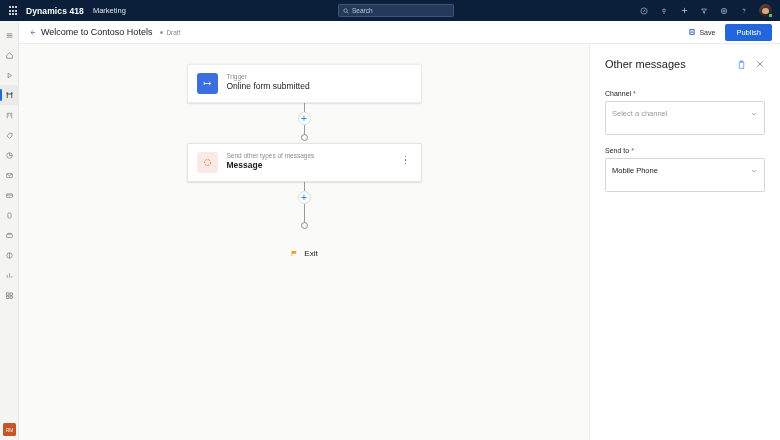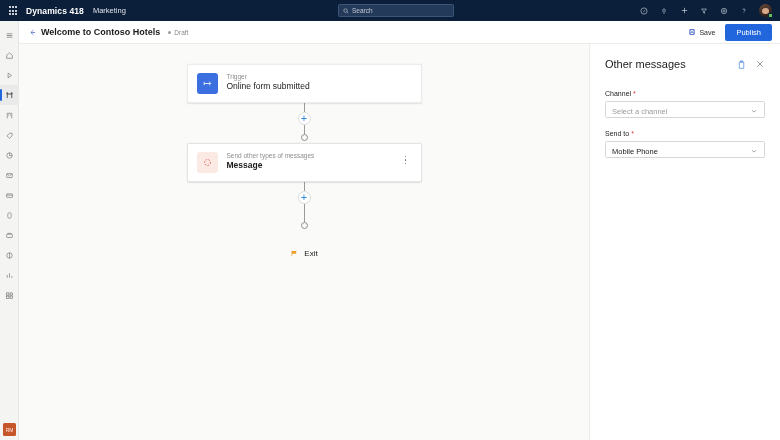--- a/index.html
+++ b/index.html
@@ -78,21 +78,21 @@
 
   
   .cmd-bar {
     height: 23px; background: #fff; border-bottom: 1px solid #ebebe9;
     display: flex; align-items: center; padding: 0 8px 0 22px; flex: 0 0 23px; gap: 8px;
   }
   .back-btn {
     position: absolute; left: 24px; width: 16px; height: 16px;
     display: flex; align-items: center; justify-content: center; color: #4a4a4a; cursor: pointer;
   }
-  .cmd-title { font-size: 9px; color: #1b1b1b; font-weight: bold; }
+  .cmd-title { font-size: 9px; color: #1b1b1b; font-weight: normal; }
   .status-chip { display: flex; align-items: center; gap: 3px; }
   .status-dot { width: 3px; height: 3px; border-radius: 50%; background: #9b9b9b; display: block; }
   .status-text { font-size: 6.5px; color: #8a8a8a; }
   .cmd-right { margin-left: auto; display: flex; gap: 6px; }
   .save-btn {
     display: flex; align-items: center; gap: 3px; font-size: 7px; color: #2b2b2b;
     padding: 3px 4px; border-radius: 2px; cursor: pointer; background: transparent; border: 0;
     font-family: inherit;
   }
   .publish-btn {
@@ -152,21 +152,21 @@
   }
   .props-head { display: flex; align-items: center; margin-bottom: 20px; }
   .props-title { font-size: 11px; color: #1b1b1b; }
   .props-actions { margin-left: auto; display: flex; align-items: center; gap: 9px; }
   .p-icon { display: flex; align-items: center; justify-content: center; cursor: pointer; }
   .field { margin-bottom: 12px; }
   .field-label { font-size: 7px; color: #1b1b1b; margin-bottom: 4px; display: block; }
   .req { color: #d13438; margin-left: 2px; }
   .dropdown {
     height: 17px; border: 1px solid #d6d6d4; border-radius: 1.5px; background: #fff;
-    display: flex; align-items: flex-start; padding: 5px 6px; cursor: pointer;
+    display: flex; align-items: flex-end; padding: 16px 6px; cursor: pointer;
   }
   .dd-value { font-size: 7.5px; color: #1b1b1b; }
   .dd-value.placeholder { color: #9b9b9b; }
   .dd-chevron { margin-left: auto; color: #6b6b6b; display: flex; }
   svg { display: block; }
 </style>
 </head>
 <body>
 
 <div class="app">

